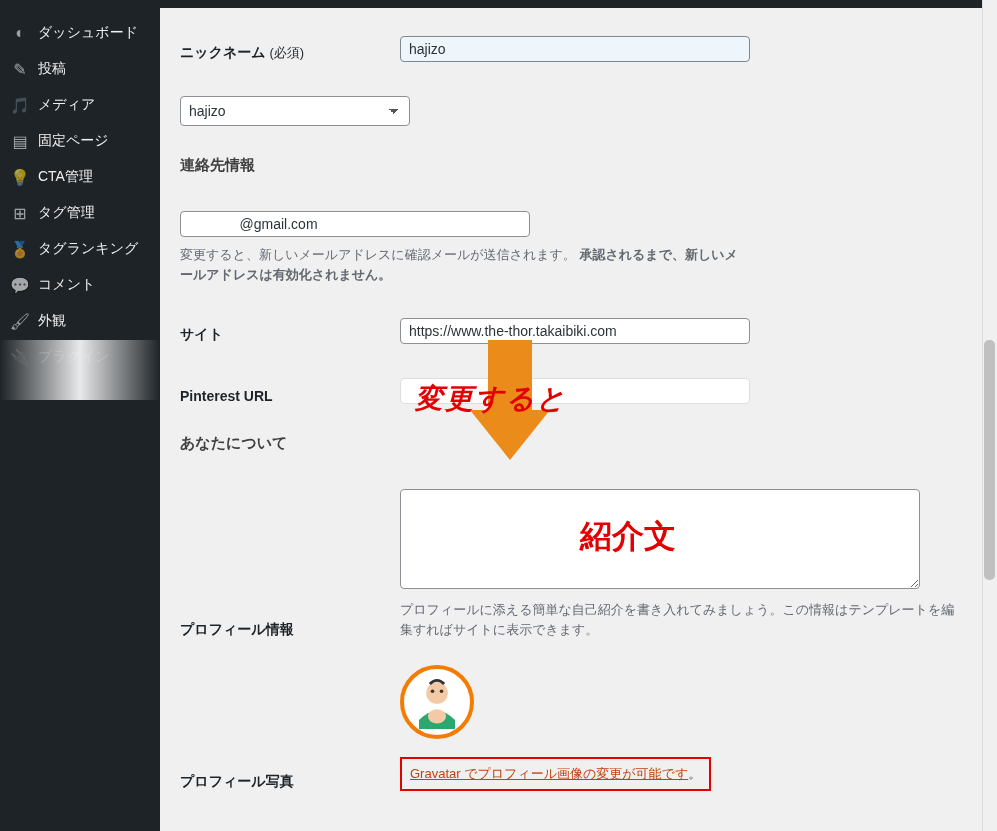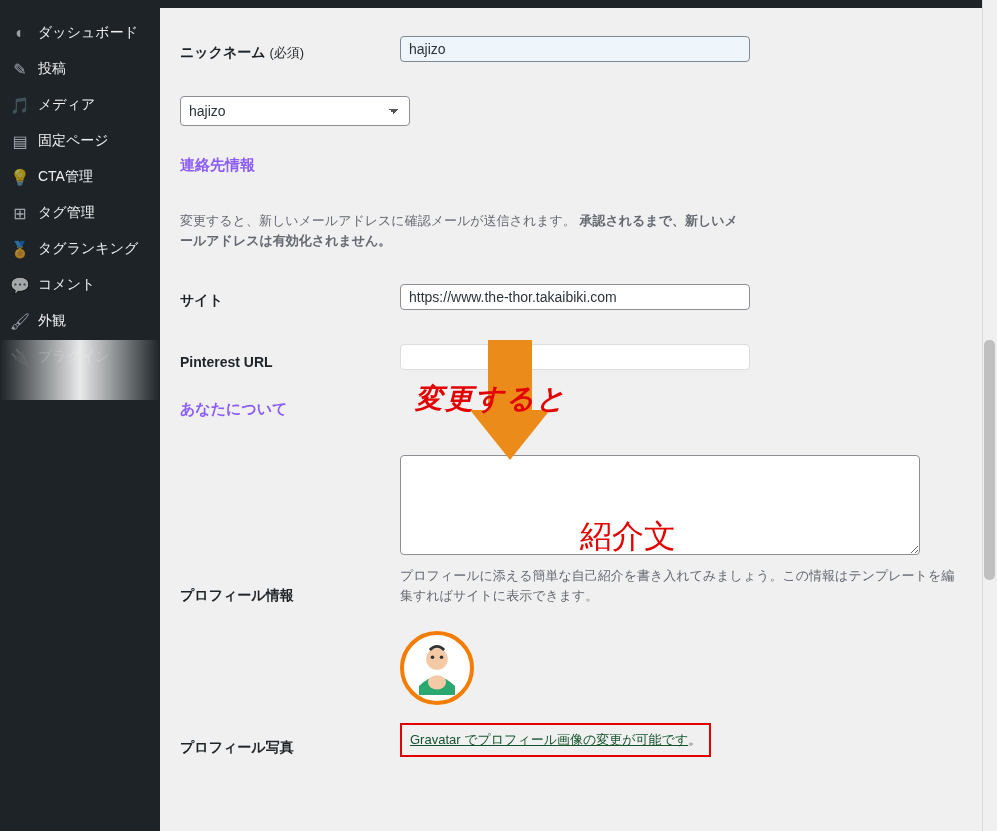--- a/index.html
+++ b/index.html
@@ -117,21 +117,21 @@
     line-height: 1.5;
     max-width: 560px;
   }
   .desc strong {
     font-weight: 700;
   }
   h2.section {
     font-size: 15px;
     font-weight: 700;
     margin: 30px 0 28px 0;
-    color: #8b5cf6;
+    color: #404040;
   }
   textarea.bio {
     width: 520px;
     height: 100px;
     resize: both;
     background: #fff;
   }
   .faded { color: #bbb; }
   .annot-scroll {
     position: absolute;
@@ -163,21 +163,21 @@
     border-left: 40px solid transparent;
     border-right: 40px solid transparent;
     border-top: 50px solid #eb8c1a;
     margin: 0 auto;
   }
   .annot-bio {
     position: absolute;
     left: 580px;
     top: 515px;
     font-size: 32px;
-    font-weight: 400;
+    font-weight: 700;
     color: #e30000;
     pointer-events: none;
   }
   .avatar-wrap {
     width: 74px;
     height: 74px;
     border: 4px solid #f47c00;
     border-radius: 50%;
     display: flex;
     align-items: center;
@@ -186,21 +186,21 @@
     overflow: hidden;
     margin-bottom: 18px;
   }
   .avatar-wrap svg { width: 54px; height: 54px; }
   .gravatar-box {
     border: 2px solid #e30000;
     padding: 6px 8px;
     display: inline-block;
   }
   .gravatar-link {
-    color: #14532d;
+    color: #c2410c;
     text-decoration: underline;
     font-size: 13px;
     cursor: pointer;
   }
   .scrollbar-track {
     position: absolute;
     right: 0;
     top: 0;
     width: 15px;
     height: 831px;
@@ -287,20 +287,21 @@
         <select>
           <option>hajizo</option>
         </select>
       </div>
     </div>
 
     <h2 class="section">連絡先情報</h2>
 
     <div class="form-row">
       <div class="input-col">
+        <input type="text" value="             @gmail.com" style="">
         <p class="desc">
           <span>変更すると、新しいメールアドレスに確認メールが送信されます。</span>
           <strong>承認されるまで、新しいメールアドレスは有効化されません。</strong>
         </p>
       </div>
     </div>
 
     <div class="form-row">
       <div class="label-col">サイト</div>
       <div class="input-col">

